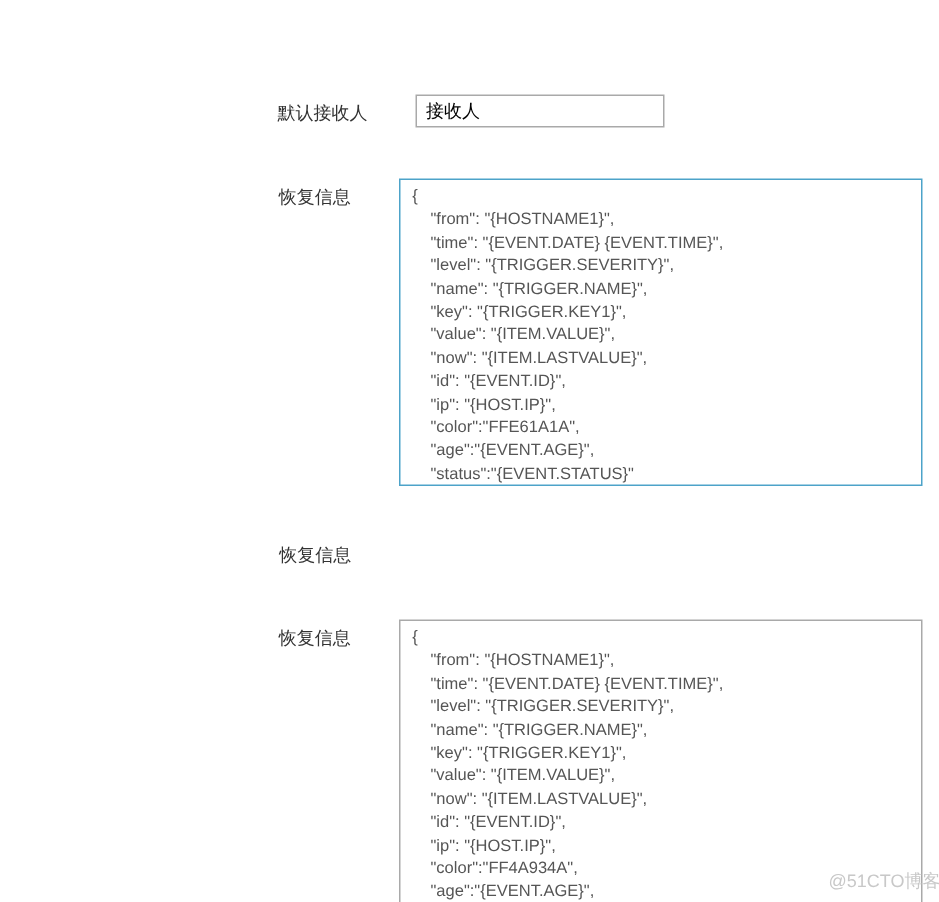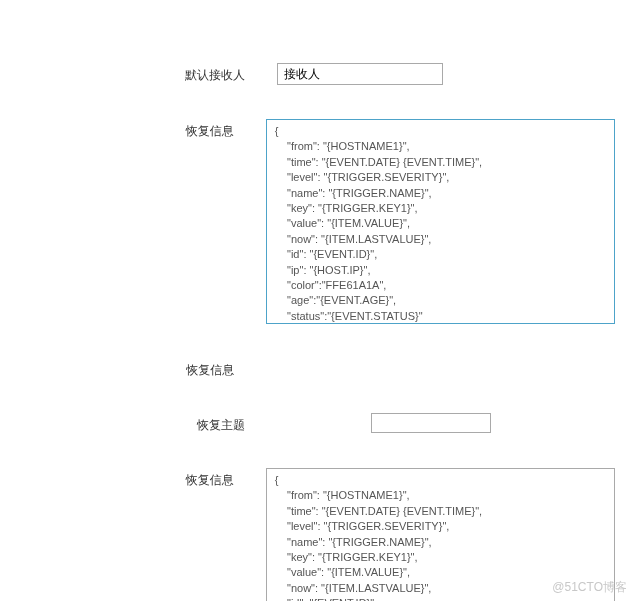--- a/index.html
+++ b/index.html
@@ -101,24 +101,20 @@
     "age":"{EVENT.AGE}",
     "status":"{EVENT.STATUS}"
 }</textarea>
   </div>
 
   <div class="form-row">
     <div class="form-label">恢复信息</div>
     <div style="width:370px;"></div>
   </div>
 
-  <div class="form-row">
-    <div class="form-label">恢复主题</div>
-    <input type="text" class="small-input small-input-offset" value="" style="">
-  </div>
 
   <div class="form-row">
     <div class="form-label">恢复信息</div>
     <textarea class="textarea-input gray-border" style="">{
     "from": "{HOSTNAME1}",
     "time": "{EVENT.DATE} {EVENT.TIME}",
     "level": "{TRIGGER.SEVERITY}",
     "name": "{TRIGGER.NAME}",
     "key": "{TRIGGER.KEY1}",
     "value": "{ITEM.VALUE}",

